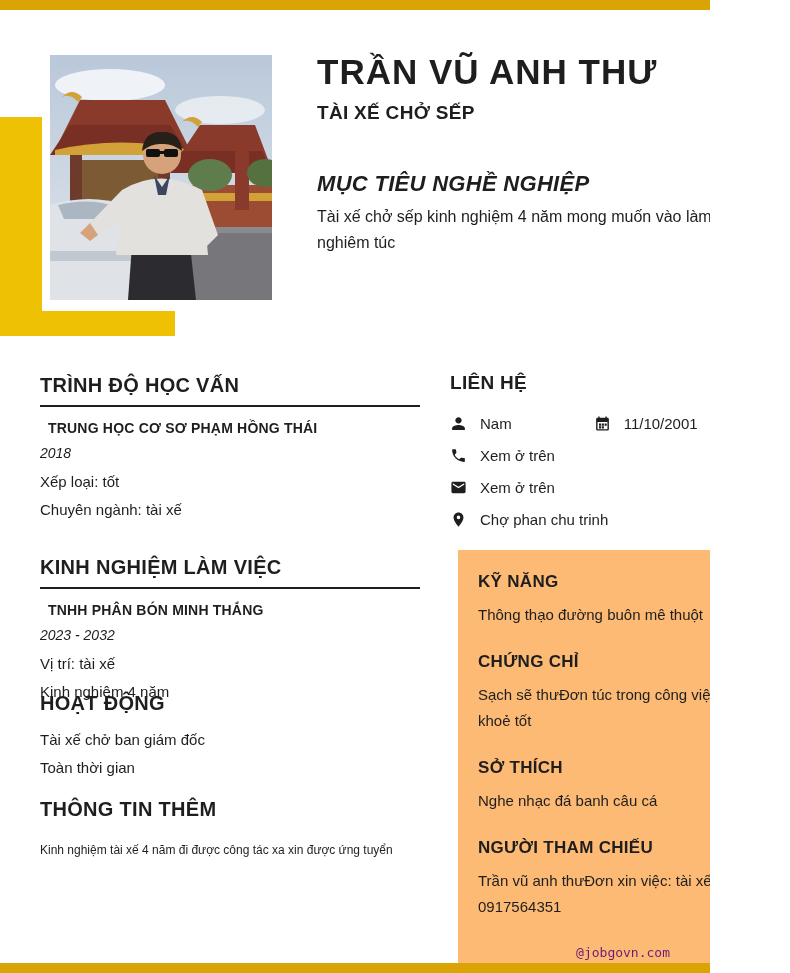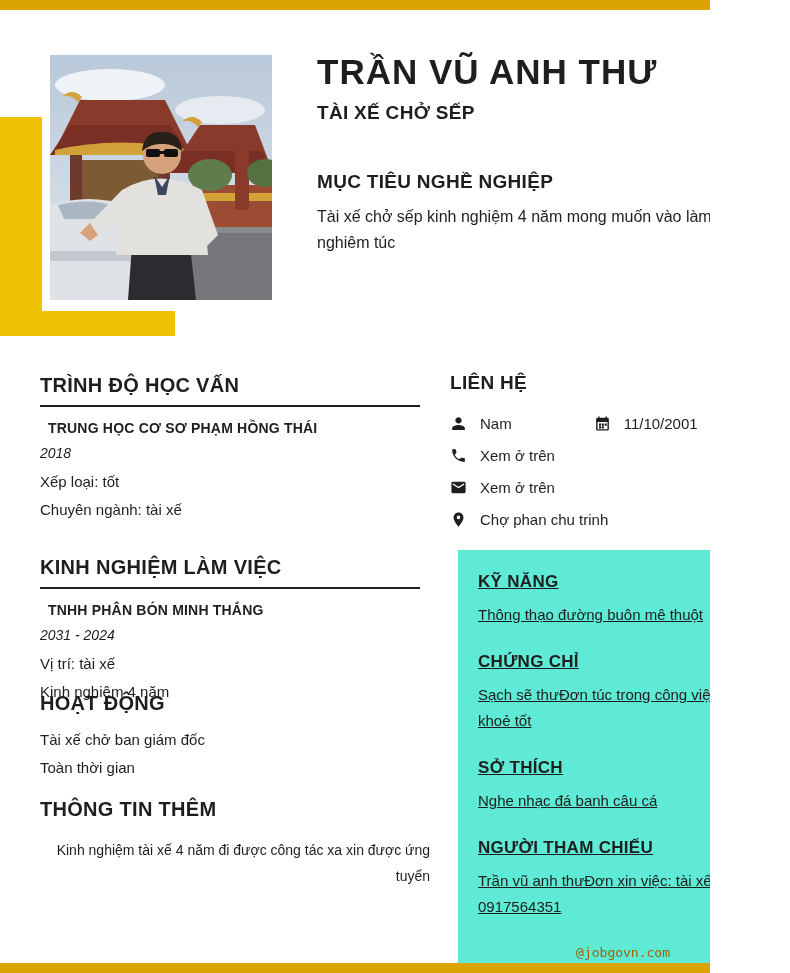--- a/index.html
+++ b/index.html
@@ -13,54 +13,54 @@
   .bar { position: absolute; left: 0; width: 790px; height: 10px; background: #d9a404; z-index: 30; }
   .bar.top { top: 0; }
   .bar.bottom { bottom: 0; }
   .gold-narrow { position: absolute; left: 0; top: 117px; width: 42px; height: 219px; background: #efc104; }
   .gold-wide   { position: absolute; left: 0; top: 311px; width: 175px; height: 25px; background: #efc104; }
   .photo { position: absolute; left: 50px; top: 55px; width: 222px; height: 245px; z-index: 5; }
   .photo svg { display: block; width: 100%; height: 100%; }
 
   .name { position: absolute; left: 317px; top: 52px; font-size: 35px; font-weight: 700; letter-spacing: 1px; }
   .job-title { position: absolute; left: 317px; top: 102px; font-size: 19px; font-weight: 700; letter-spacing: .3px; }
-  .obj-heading { position: absolute; left: 317px; top: 171px; font-size: 19px; font-weight: 700; letter-spacing: .3px; }
+  .obj-heading { position: absolute; left: 317px; top: 171px; font-size: 22px; font-weight: 700; letter-spacing: .3px; font-style: italic; }
   .obj-text { position: absolute; left: 317px; top: 204px; width: 428px; font-size: 16px; line-height: 26px; }
 
   .section { position: absolute; left: 40px; width: 380px; }
   .section h3 { font-size: 20px; font-weight: 700; letter-spacing: .3px; margin-bottom: 8px; }
   .section .rule { border-bottom: 2px solid #1e1e1e; margin-bottom: 13px; }
   .section .sub { font-size: 14px; font-weight: 700; letter-spacing: .2px; margin-bottom: 9px; margin-left: 8px; }
   .section .period { font-size: 14px; font-style: italic; margin-bottom: 12px; }
   .section .line { font-size: 15px; margin-bottom: 11px; }
-  .section .para { font-size: 14px; line-height: 26px; width: 390px; text-align: right; }
+  .section .para { font-size: 12px; line-height: 26px; width: 390px; }
   .sec-education  { top: 374px; }
   .sec-experience { top: 556px; }
   .sec-activity   { top: 692px; }
   .sec-activity h3, .sec-additional h3 { margin-bottom: 16px; }
   .sec-additional { top: 798px; }
 
   .contact { position: absolute; left: 450px; top: 372px; width: 332px; }
   .contact h3 { font-size: 19px; font-weight: 700; letter-spacing: .3px; margin-bottom: 13px; }
   .c-row { display: flex; align-items: center; height: 32px; }
   .c-ic { width: 17px; height: 17px; flex: 0 0 17px; display: inline-flex; }
   .c-ic svg { width: 17px; height: 17px; }
   .c-txt { font-size: 15px; margin-left: 13px; }
   .c-pair2 { display: flex; align-items: center; margin-left: 82px; }
 
   .cream-box {
     position: absolute; left: 458px; top: 550px; width: 332px; height: 423px;
-    background: #5eead4; padding: 20px 20px 0 20px; z-index: 1; text-decoration: underline;
+    background: #fdba74; padding: 20px 20px 0 20px; z-index: 1;
   }
   .cream-box h4 { font-size: 17px; font-weight: 700; letter-spacing: .3px; margin-bottom: 10px; padding-top: 2px; }
   .cream-box p { font-size: 15px; line-height: 26px; margin-bottom: 22px; }
 
   .watermark {
     position: absolute; top: 945px; right: 40px; z-index: 2;
-    font-family: "DejaVu Sans Mono", monospace; font-size: 13px; color: #a16207; text-align: right;
+    font-family: "DejaVu Sans Mono", monospace; font-size: 13px; color: #701a75; text-align: right;
   }
 </style>
 </head>
 <body>
 
 <div class="page">
 
   <div class="bar top"></div>
   <div class="gold-narrow"></div>
   <div class="gold-wide"></div>
@@ -128,21 +128,21 @@
     <div class="sub">TRUNG HỌC CƠ SƠ PHẠM HỒNG THÁI</div>
     <div class="period">2018</div>
     <div class="line">Xếp loại: tốt</div>
     <div class="line">Chuyên ngành: tài xế</div>
   </section>
 
   <section class="section sec-experience">
     <h3>KINH NGHIỆM LÀM VIỆC</h3>
     <div class="rule"></div>
     <div class="sub">TNHH PHÂN BÓN MINH THẮNG</div>
-    <div class="period">2031 - 2024</div>
+    <div class="period">2023 - 2032</div>
     <div class="line">Vị trí: tài xế</div>
     <div class="line">Kinh nghiệm 4 năm</div>
   </section>
 
   <section class="section sec-activity">
     <h3>HOẠT ĐỘNG</h3>
     <div class="line">Tài xế chở ban giám đốc</div>
     <div class="line">Toàn thời gian</div>
   </section>
 

